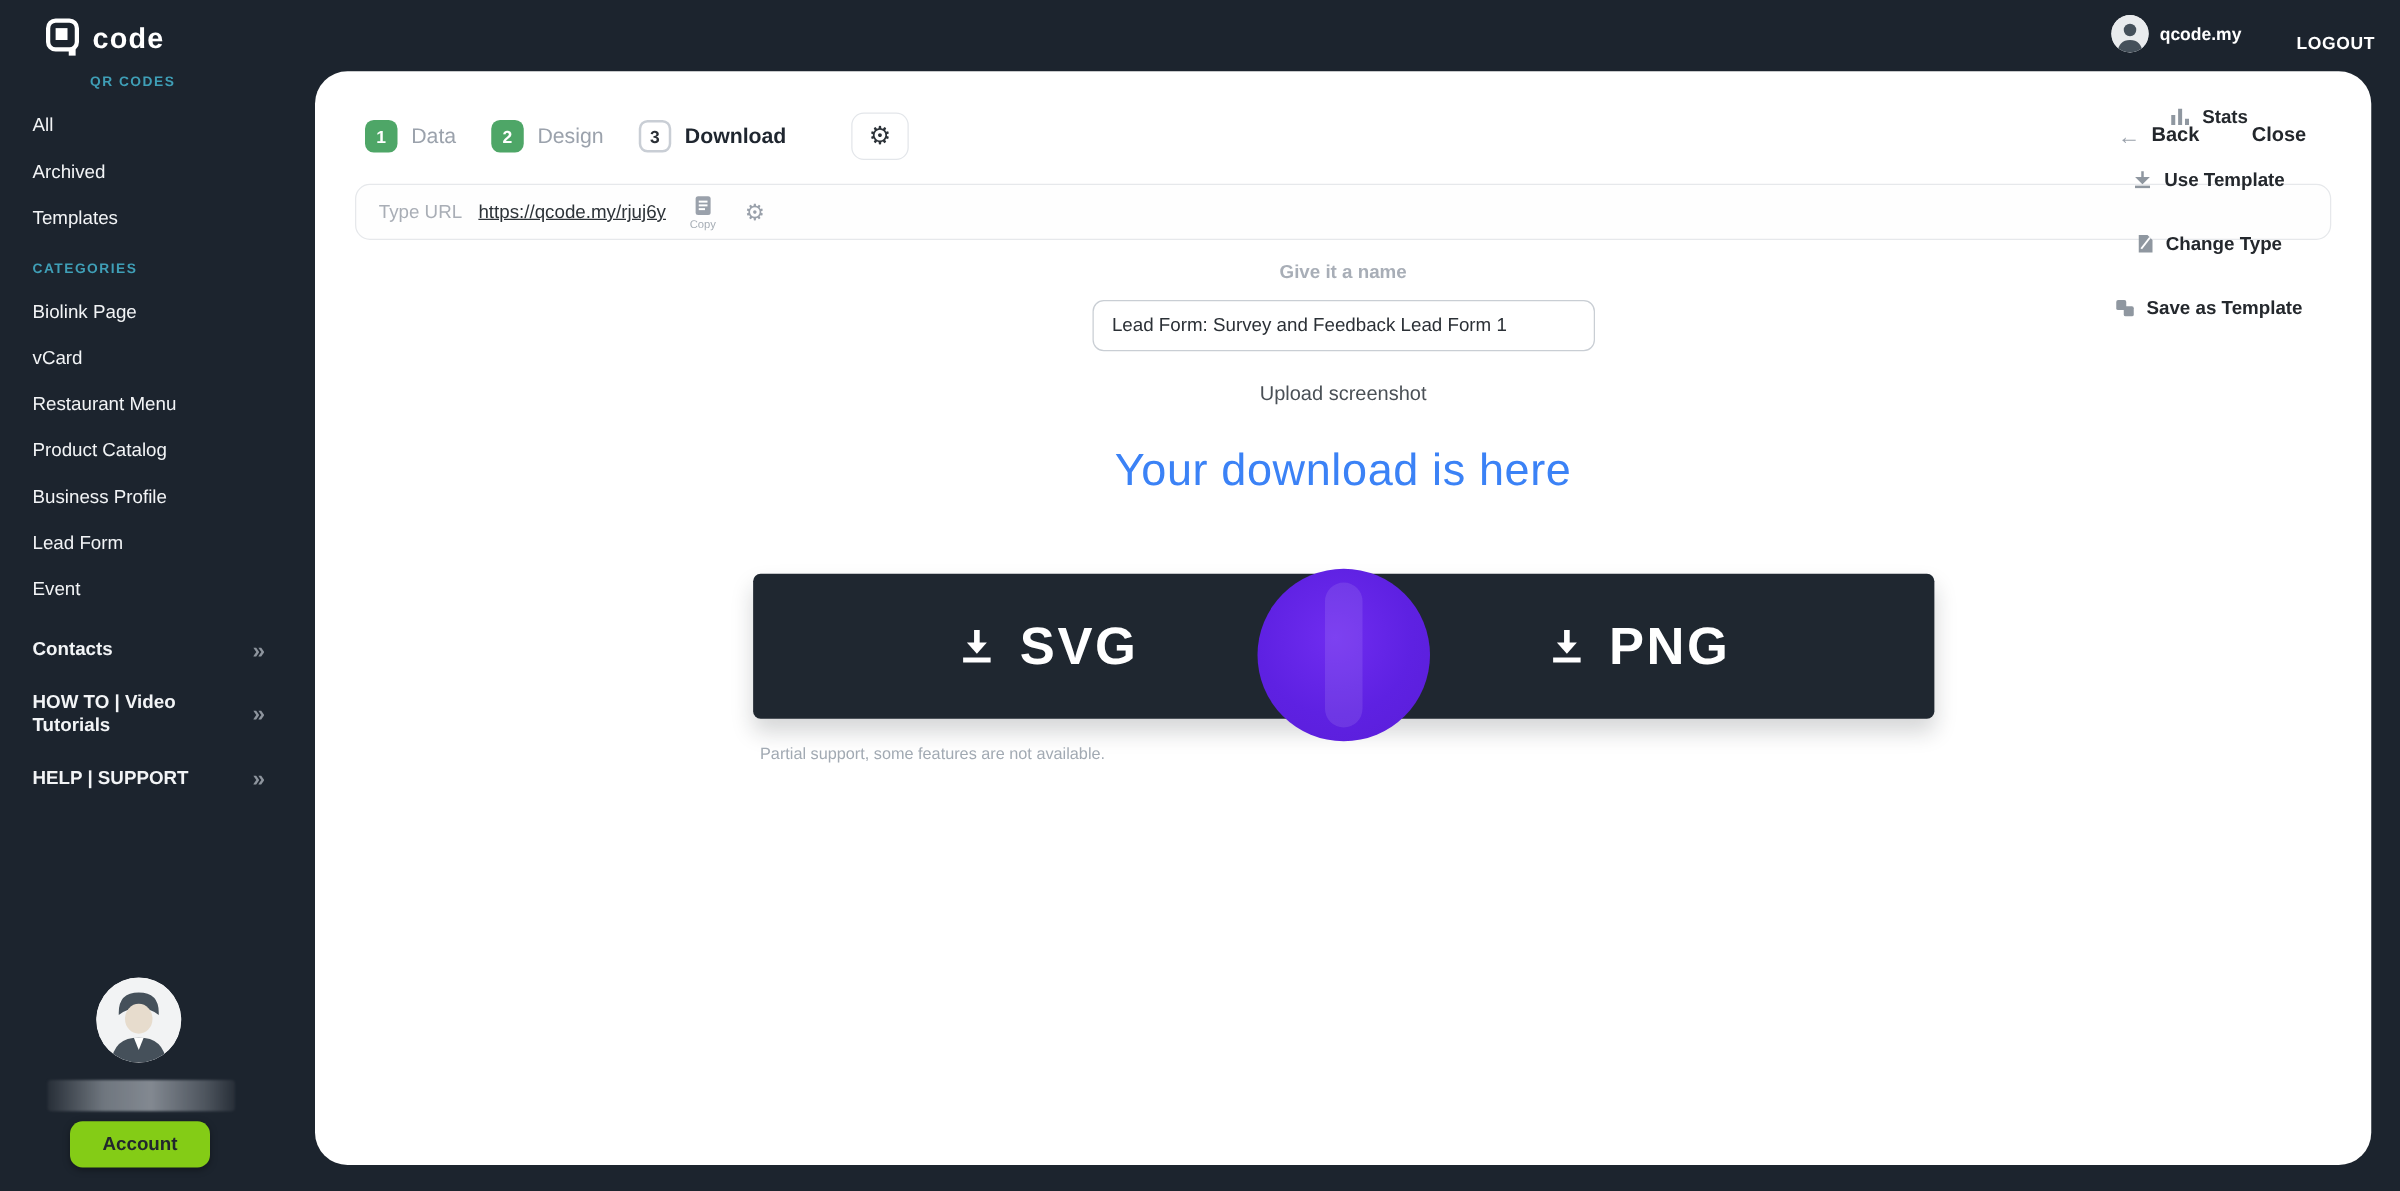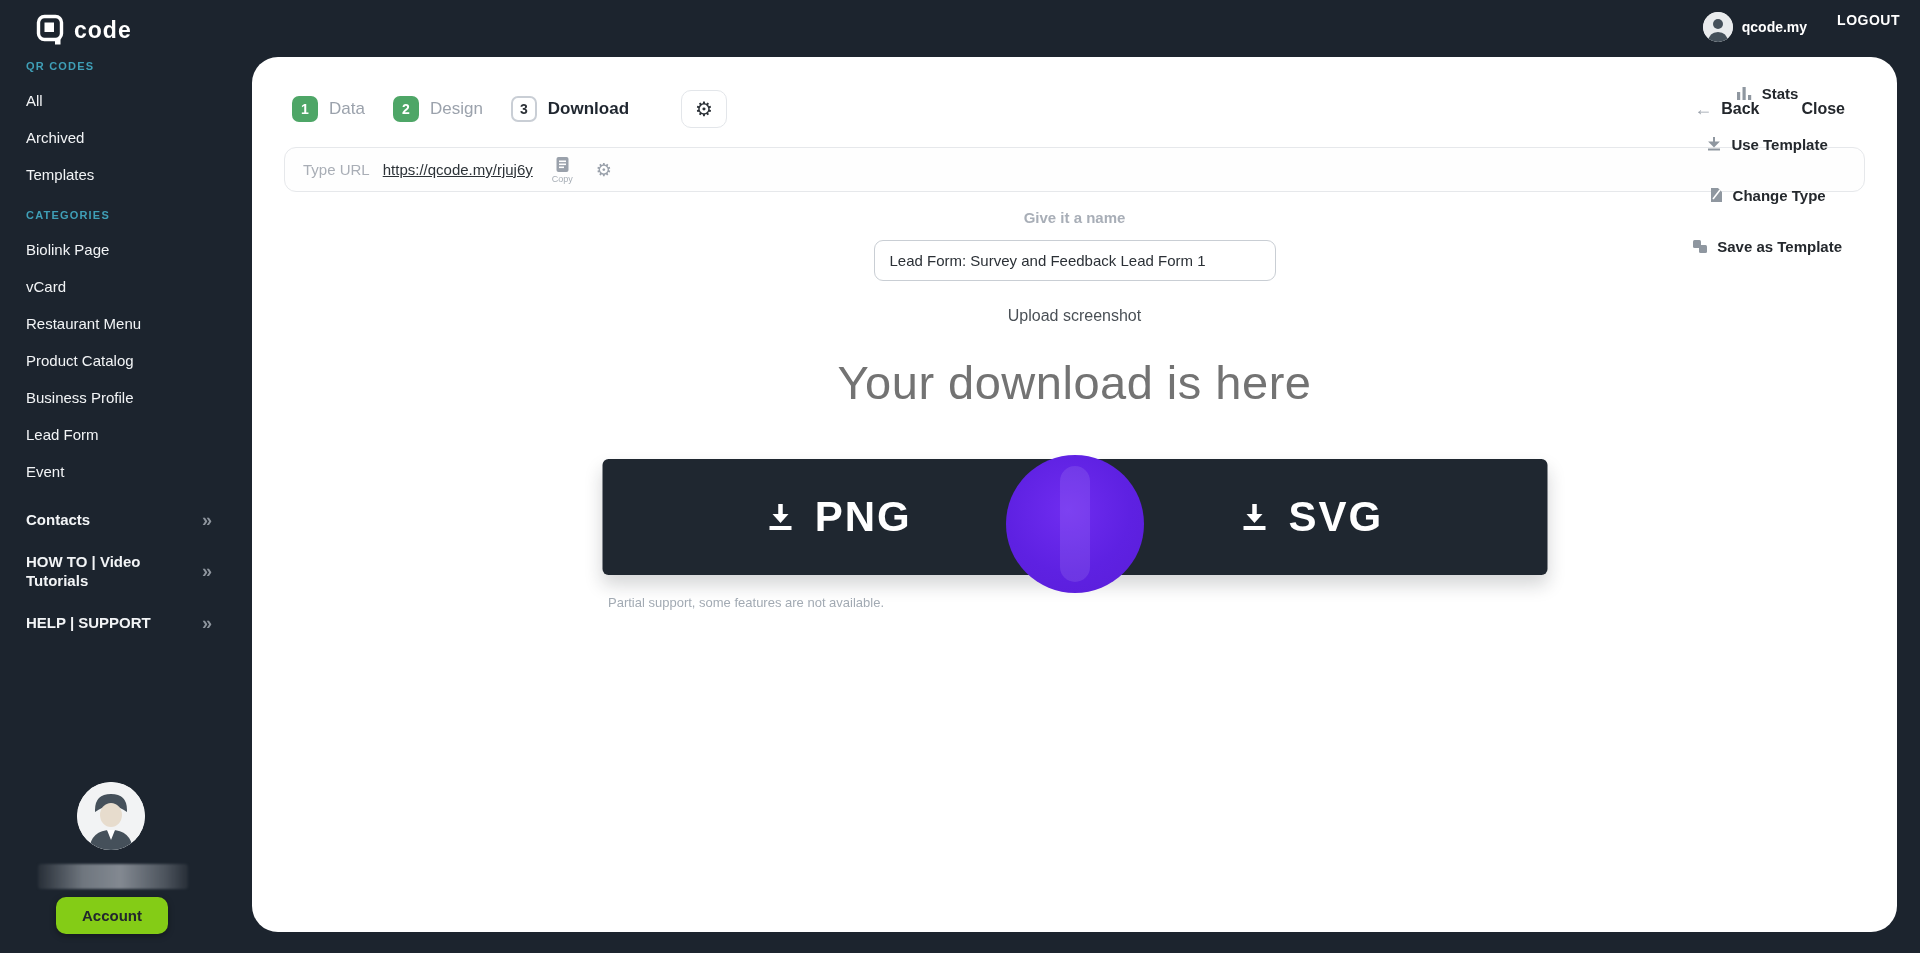--- a/index.html
+++ b/index.html
@@ -12,38 +12,38 @@
   }
 
   
   .sidebar { position:absolute; left:0; top:0; width:252px; height:953px; }
   .logo { position:absolute; left:36px; top:12px; display:flex; align-items:center; gap:6px; cursor:pointer; }
   .logo svg { display:block; }
   .logo-text { font-size:23px; font-weight:600; letter-spacing:1px; color:#fff; }
 
   .nav { position:absolute; left:26px; top:60px; width:186px; }
   .nav-section { font-size:11px; font-weight:bold; letter-spacing:1.2px; color:#3f9fb7; margin-top:26px; }
-  .nav-section:first-child { margin-top:0; }
+  .nav-section:first-child { margin-top:0;margin-left:46px; }
   .nav-item { font-size:15px; color:#f2f4f6; margin-top:20px; cursor:pointer; }
   .nav-links { margin-top:30px; }
   .nav-link { display:flex; align-items:center; justify-content:space-between; margin-top:22px; cursor:pointer; }
   .nav-link .lbl { font-size:15px; font-weight:bold; color:#f2f4f6; width:132px; line-height:1.25; }
   .nav-link .chev { font-size:18px; color:#8d949d; font-weight:bold; }
 
   .side-avatar { position:absolute; left:77px; top:782px; width:68px; height:68px; border-radius:50%;
     background:#f2f3f4; overflow:hidden; }
   .redacted { position:absolute; left:38px; top:864px; width:150px; height:25px; border-radius:3px;
     background:linear-gradient(90deg,#2a313a 0%, #7e858d 30%, #959ba3 55%, #555c65 85%, #2a313a 100%);
     filter:blur(1px); opacity:.85; }
   .account-btn { position:absolute; left:56px; top:897px; width:112px; height:37px; background:#84cc16;
     border:none; border-radius:10px; font-family:inherit; font-size:15px; font-weight:bold; color:#22272d;
     cursor:pointer; box-shadow:0 2px 6px rgba(0,0,0,.35); }
 
   
-  .topbar { position:absolute; top:12px; right:20px; display:flex; align-items:flex-start; gap:30px; }
+  .topbar { position:absolute; top:12px; right:20px; display:flex; align-items:flex-end; gap:44px; }
   .user-chip { display:flex; align-items:center; gap:9px; cursor:pointer; }
   .tb-avatar { width:30px; height:30px; border-radius:50%; background:#e9ebed; overflow:hidden; }
   .tb-name { font-size:14px; font-weight:bold; color:#fff; }
   .logout { font-size:14px; font-weight:bold; color:#fff; cursor:pointer; letter-spacing:.5px; }
 
   
   .card { position:absolute; left:252px; top:57px; width:1645px; height:875px; background:#fff;
     border-radius:26px; color:#23282e; }
 
   .card-header { position:absolute; top:33px; left:40px; right:52px; display:flex; align-items:center; }
@@ -76,22 +76,22 @@
   .action-btn .al { font-size:15px; font-weight:bold; color:#24282d; }
 
   .name-label { position:absolute; top:152px; left:0; width:100%; text-align:center; font-size:15px;
     font-weight:bold; color:#a8aeb7; }
   .name-input { position:absolute; top:183px; left:50%; transform:translateX(-50%); width:402px; height:41px;
     border:1px solid #c9ced4; border-radius:9px; font-family:inherit; font-size:15px; color:#2b3036;
     padding:4px 15px; outline:none; background:#fff; }
   .upload-link { position:absolute; top:250px; left:0; width:100%; text-align:center; font-size:16px;
     color:#4a5056; cursor:pointer; }
 
-  .dl-heading { position:absolute; top:298px; left:0; width:100%; text-align:center; font-size:47px;
-    font-weight:300; color:#737373; letter-spacing:.5px; }
+  .dl-heading { position:absolute; top:298px; left:0; width:100%; text-align:center; font-size:36px;
+    font-weight:300; color:#3b82f6; letter-spacing:.5px; }
 
   .dl-bar { position:absolute; top:402px; left:50%; transform:translateX(-50%); width:945px; height:116px;
     background:#1f2730; border-radius:6px; display:flex; box-shadow:0 10px 18px rgba(20,25,32,.18); }
   .dl-half { flex:1; display:flex; align-items:center; justify-content:center; }
   .fmt-btn { display:flex; align-items:center; gap:18px; cursor:pointer; }
   .fmt-btn .fl { font-size:42px; font-weight:bold; color:#fff; letter-spacing:2px; }
 
   .qr-preview { position:absolute; top:398px; left:50%; transform:translateX(-50%); width:138px; height:138px;
     border-radius:50%; background:radial-gradient(circle at 45% 40%, #6f2cf0 0%, #5e21e2 55%, #5a1dd8 100%);
     z-index:2; }
@@ -259,31 +259,31 @@
   <div class="dl-heading">Your download is here</div>
 
   <div class="dl-bar">
     <div class="dl-half">
       <div class="fmt-btn">
         <svg width="32" height="32" viewBox="0 0 32 32">
           <path d="M16 3 L16 17" stroke="#fff" stroke-width="4.5"></path>
           <path d="M8 13 L16 22 L24 13 Z" fill="#fff"></path>
           <rect x="5" y="25" width="22" height="4" fill="#fff"></rect>
         </svg>
-        <span class="fl">PNG</span>
+        <span class="fl">SVG</span>
       </div>
     </div>
     <div class="dl-half">
       <div class="fmt-btn">
         <svg width="32" height="32" viewBox="0 0 32 32">
           <path d="M16 3 L16 17" stroke="#fff" stroke-width="4.5"></path>
           <path d="M8 13 L16 22 L24 13 Z" fill="#fff"></path>
           <rect x="5" y="25" width="22" height="4" fill="#fff"></rect>
         </svg>
-        <span class="fl">SVG</span>
+        <span class="fl">PNG</span>
       </div>
     </div>
   </div>
 
   <div class="qr-preview">
     <span class="stripe"></span>
   </div>
 
   <div class="support-note">Partial support, some features are not available.</div>
 </div>

